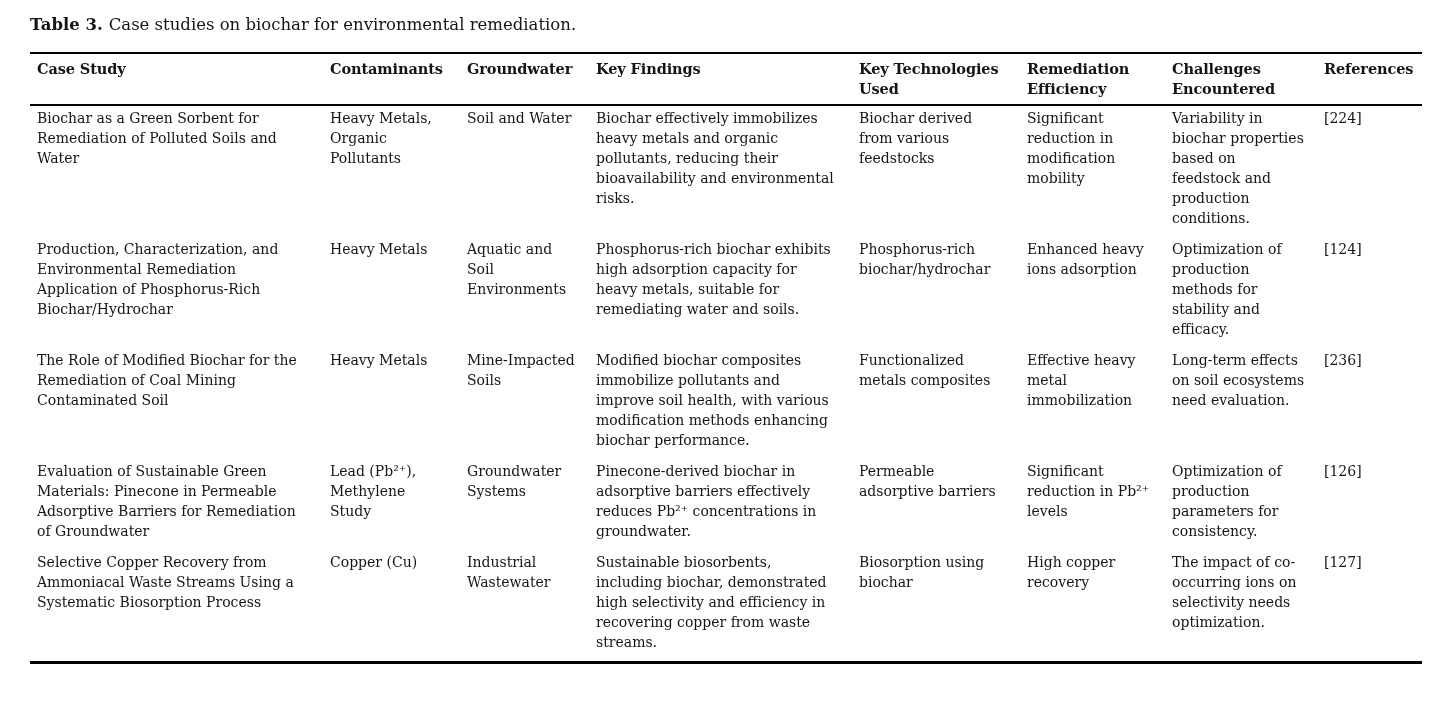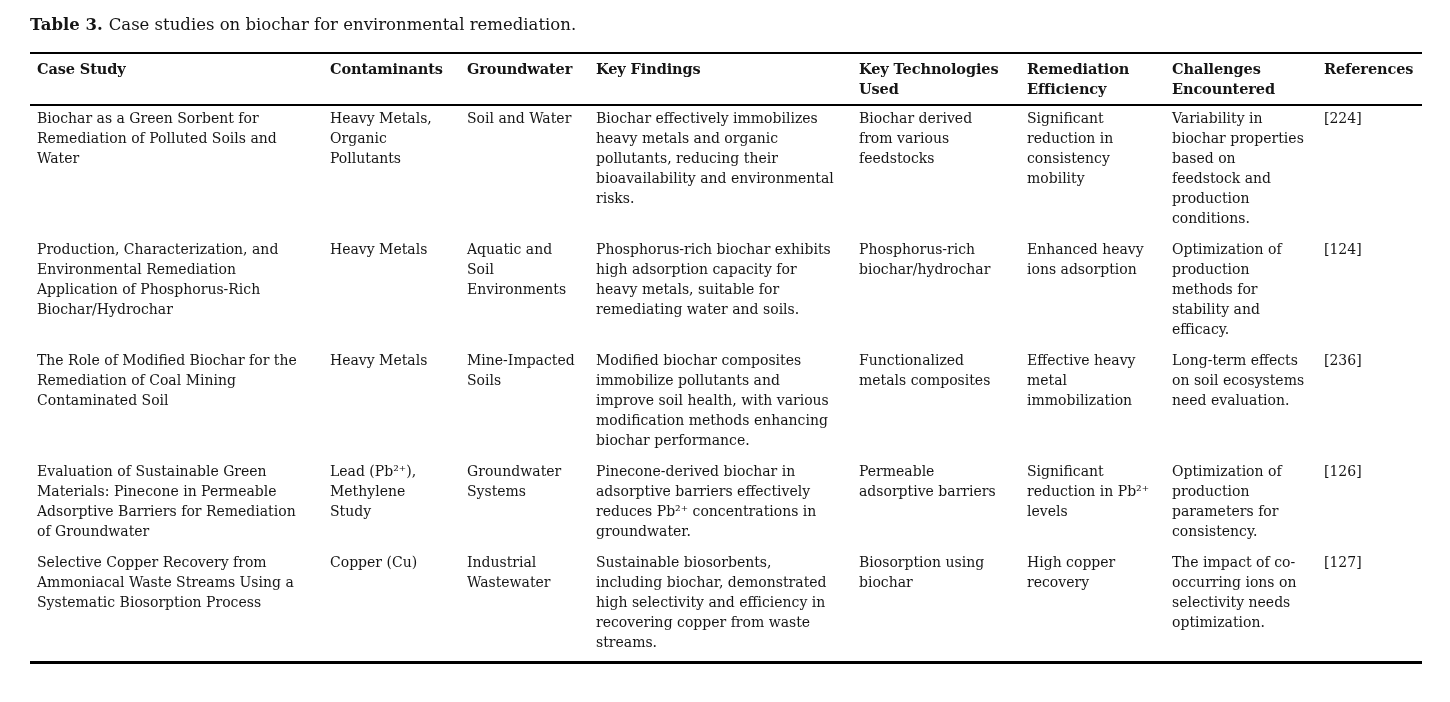--- a/index.html
+++ b/index.html
@@ -85,21 +85,21 @@
         <th>References</th>
       </tr>
     </thead>
     <tbody id="table-body">
         <tr>
           <td>Biochar as a Green Sorbent for Remediation of Polluted Soils and Water</td>
           <td>Heavy Metals, Organic Pollutants</td>
           <td>Soil and Water</td>
           <td>Biochar effectively immobilizes heavy metals and organic pollutants, reducing their bioavailability and environmental risks.</td>
           <td>Biochar derived from various feedstocks</td>
-          <td>Significant reduction in consistency mobility</td>
+          <td>Significant reduction in modification mobility</td>
           <td>Variability in biochar properties based on feedstock and production conditions.</td>
           <td>[224]</td>
         </tr>
         <tr>
           <td>Production, Characterization, and Environmental Remediation Application of Phosphorus-Rich Biochar/Hydrochar</td>
           <td>Heavy Metals</td>
           <td>Aquatic and Soil Environments</td>
           <td>Phosphorus-rich biochar exhibits high adsorption capacity for heavy metals, suitable for remediating water and soils.</td>
           <td>Phosphorus-rich biochar/hydrochar</td>
           <td>Enhanced heavy ions adsorption</td>

